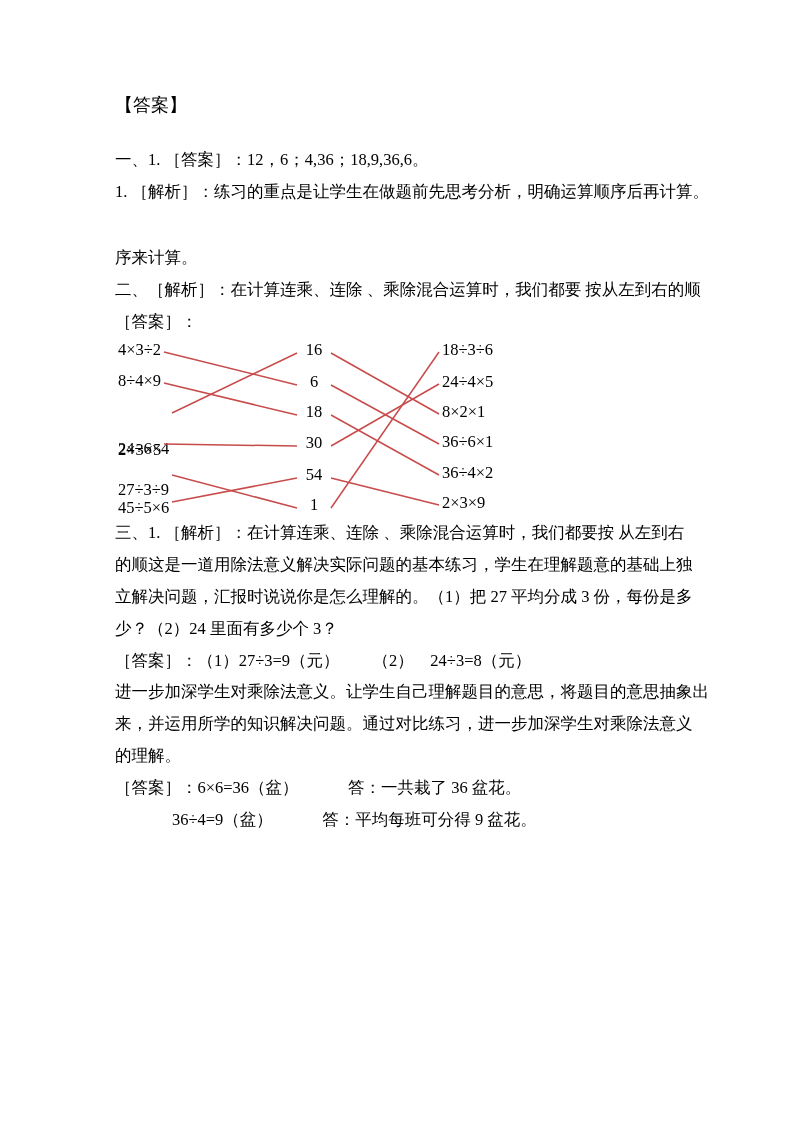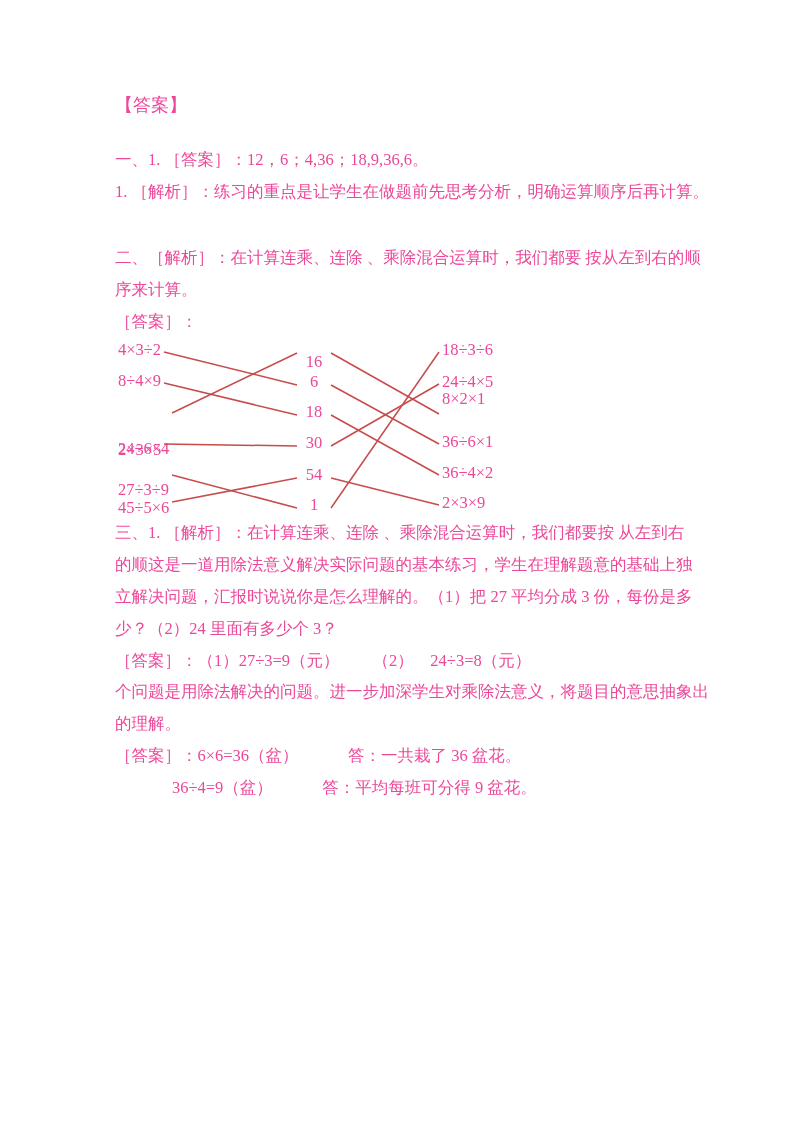--- a/index.html
+++ b/index.html
@@ -4,21 +4,21 @@
 <style>
   html, body { margin: 0; padding: 0; background: #888; }
   .page {
     position: relative;
     width: 793px;
     height: 1122px;
     margin: 0 auto;
     background: #ffffff;
     overflow: hidden;
     font-family: "Liberation Serif", "DejaVu Serif", serif;
-    color: #ec4899;
+    color: #000000;
   }
   .doc-title {
     position: absolute;
     left: 115px;
     top: 92px;
     font-size: 18px;
     line-height: 26px;
     white-space: nowrap;
   }
   .text-block {
@@ -68,41 +68,41 @@
 <div class="page">
 
   <div class="doc-title">【答案】</div>
 
   <div class="text-block" id="block-1">
     <span class="line">一、1. ［答案］：12，6；4,36；18,9,36,6。</span>
     <span class="line">1. ［解析］：练习的重点是让学生在做题前先思考分析，明确运算顺序后再计算。</span>
   </div>
 
   <div class="text-block" id="block-2">
+    <span class="line">序来计算。</span>
     <span class="line">二、［解析］：在计算连乘、连除 、乘除混合运算时，我们都要 按从左到右的顺</span>
-    <span class="line">序来计算。</span>
     <span class="line">［答案］：</span>
   </div>
 
   <div class="diagram" id="diagram">
       <div class="expr" style="left: 118px; top: 10px;">4×3÷2</div>
       <div class="expr" style="left: 118px; top: 41px;">8÷4×9</div>
       <div class="expr" style="left: 118px; top: 71px; margin-top: 38px;">24÷6×4</div>
       <div class="expr" style="left: 118px; top: 110px;">2×3×5</div>
       <div class="expr" style="left: 118px; top: 150px;">27÷3÷9</div>
       <div class="expr" style="left: 118px; top: 168px;">45÷5×6</div>
-      <div class="expr mid" style="left: 300px; top: 22px; font-family: Liberation Serif, serif;">16</div>
+      <div class="expr mid" style="left: 300px; top: 10px; font-family: Liberation Serif, serif;">16</div>
       <div class="expr mid" style="left: 300px; top: 42px;">6</div>
       <div class="expr mid" style="left: 300px; top: 72px;">18</div>
       <div class="expr mid" style="left: 300px; top: 103px;">30</div>
       <div class="expr mid" style="left: 300px; top: 135px;">54</div>
       <div class="expr mid" style="left: 300px; top: 165px;">1</div>
       <div class="expr" style="left: 442px; top: 10px;">18÷3÷6</div>
       <div class="expr" style="left: 442px; top: 42px;">24÷4×5</div>
-      <div class="expr" style="left: 442px; top: 59px;">8×2×1</div>
+      <div class="expr" style="left: 442px; top: 72px;">8×2×1</div>
       <div class="expr" style="left: 442px; top: 102px;">36÷6×1</div>
       <div class="expr" style="left: 442px; top: 133px;">36÷4×2</div>
       <div class="expr" style="left: 442px; top: 163px;">2×3×9</div>
       <svg width="793" height="195">
         <line x1="164" y1="22" x2="297" y2="55" stroke="#c84b4b" stroke-width="1.5"></line>
         <line x1="164" y1="53" x2="297" y2="85" stroke="#c84b4b" stroke-width="1.5"></line>
         <line x1="172" y1="83" x2="297" y2="23" stroke="#c84b4b" stroke-width="1.5"></line>
         <line x1="164" y1="114" x2="297" y2="116" stroke="#c84b4b" stroke-width="1.5"></line>
         <line x1="172" y1="145" x2="297" y2="178" stroke="#c84b4b" stroke-width="1.5"></line>
         <line x1="172" y1="172" x2="297" y2="148" stroke="#c84b4b" stroke-width="1.5"></line>
@@ -117,19 +117,20 @@
 
   <div class="text-block" id="block-3">
     <span class="line">三、1. ［解析］：在计算连乘、连除 、乘除混合运算时，我们都要按 从左到右</span>
     <span class="line">的顺这是一道用除法意义解决实际问题的基本练习，学生在理解题意的基础上独</span>
     <span class="line">立解决问题，汇报时说说你是怎么理解的。（1）把 27 平均分成 3 份，每份是多</span>
     <span class="line">少？（2）24 里面有多少个 3？</span>
     <span class="line">［答案］：（1）27÷3=9（元）　　（2）　24÷3=8（元）</span>
   </div>
 
   <div class="text-block" id="block-4">
-    <span class="line">个问题是用除法解决的问题。进一步加深学生对乘除法意义，将题目的意思抽象出</span>
+    <span class="line">进一步加深学生对乘除法意义。让学生自己理解题目的意思，将题目的意思抽象出</span>
+    <span class="line">来，并运用所学的知识解决问题。通过对比练习，进一步加深学生对乘除法意义</span>
     <span class="line">的理解。</span>
     <span class="line">［答案］：6×6=36（盆）　　　答：一共栽了 36 盆花。</span>
     <span class="line indent-1">36÷4=9（盆）　　　答：平均每班可分得 9 盆花。</span>
   </div>
 
 </div>
 
 </body></html>

